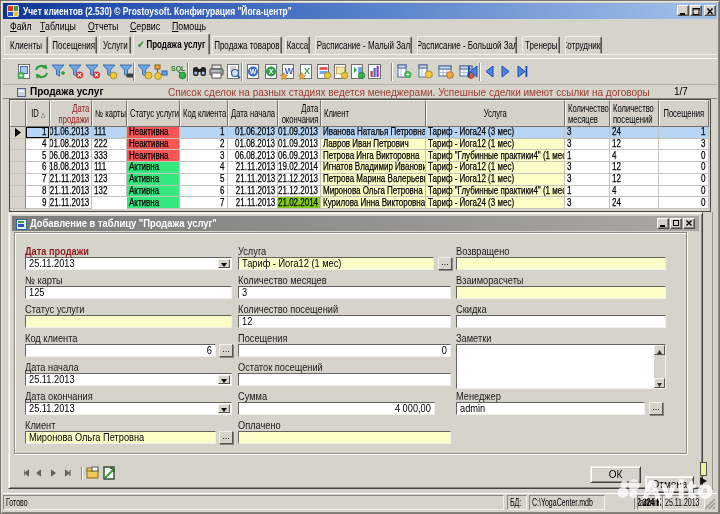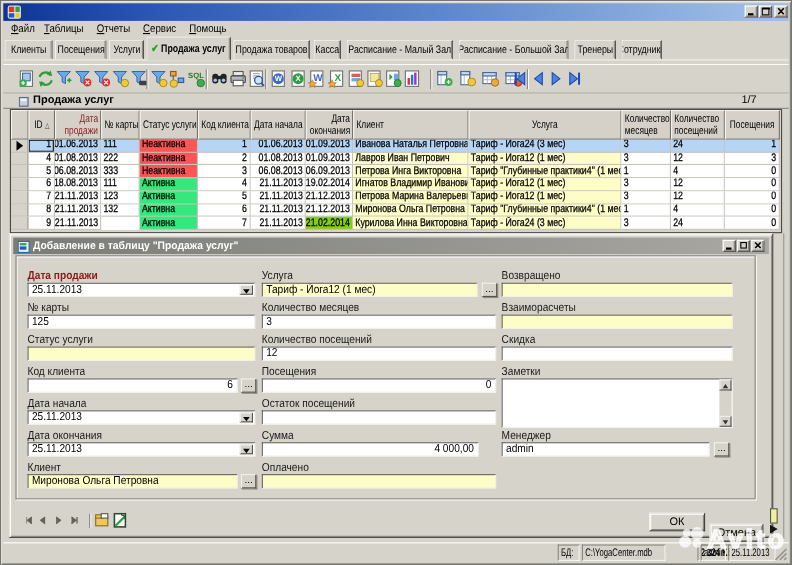--- a/index.html
+++ b/index.html
@@ -91,20 +91,21 @@
 <body>
 <div id="frame"></div>
 <div id="titlebar">
   <svg id="appicon" viewBox="0 0 14 14">
       <rect x="1" y="1" width="12" height="12" rx="2" fill="#e8e8e8"></rect>
       <rect x="2" y="2" width="5" height="5" fill="#d23a2a"></rect>
       <rect x="8" y="2" width="4" height="5" fill="#3a9e3a"></rect>
       <rect x="2" y="8" width="5" height="4" fill="#2a55c8"></rect>
       <rect x="8" y="8" width="4" height="4" fill="#e8c82a"></rect>
     </svg>
+  <span class="txt"><span class="sq">Учет клиентов (2.530) © Prostoysoft. Конфигурация "Йога-центр"</span></span>
   <div class="winbtns" style="right:1px;top:2px;">
     <div class="wbtn" style="width:12px;height:11px"><svg width="10" height="9">
           <rect x="2" y="6" width="5" height="2" fill="#000"></rect>
         </svg></div>
     <div class="wbtn" style="width:12px;height:11px"><svg width="10" height="9">
           <rect x="2" y="1.5" width="6" height="6" fill="none" stroke="#000"></rect>
           <rect x="2" y="1" width="7" height="1.6" fill="#000"></rect>
         </svg></div>
     <div class="wbtn" style="width:12px;height:11px;margin-left:1px"><svg width="10" height="9">
           <path d="M2.5 1.5 L7.5 7 M7.5 1.5 L2.5 7" stroke="#000" stroke-width="1.5"></path>
@@ -364,20 +365,21 @@
     <div class="tbsep" style="left:238px"></div>
     <div class="tbsep" style="left:388px"></div>
     <div class="tbsep" style="left:476px"></div>
   </div>
 <div id="infobar">
   <svg class="abs" style="left:14px;top:3px" width="10" height="10">
       <rect x="0.5" y="0.5" width="8" height="8" fill="#c8d0e0" stroke="#55608a"></rect>
       <rect x="2" y="2" width="5" height="2" fill="#f0f4fa"></rect>
     </svg>
   <span class="cap">Продажа услуг</span>
+  <span class="note">Список сделок на разных стадиях ведется менеджерами. Успешные сделки имеют ссылки на договоры</span>
   <span class="pg">1/7</span>
 </div>
 <div class="abs" style="left:9px;top:99px;width:702px;height:113px;border:1px solid #4a4944;"></div>
 <div id="grid">
     <div class="hrow">
       <div class="hcell" style="width:16px;">
         <span class="sq"></span>
       </div>
       <div class="hcell" style="width:24px;align-items:center;">
         <span class="sqc">ID <span style="font-size:7px;color:#444">△</span></span>
@@ -796,20 +798,21 @@
         <path d="M8 2 a4 4 0 0 1 4 4" fill="none" stroke="#2a4a2a" stroke-width="1.4"></path>
       </svg>
     </div>
   <div class="btn" style="left:581px;top:253px;width:51px;">ОК</div>
   <div class="btn" style="left:636px;top:263px;width:49px;">Отмена</div>
 </div>
 <div class="abs" style="left:712px;top:212px;width:1px;height:278px;background:#98958c;"></div>
 <div class="abs" style="left:700px;top:462px;width:7px;height:14px;background:#eef0a0;border:1px solid #55544f;"></div>
 <div class="abs" style="left:700px;top:477px;width:0;height:0;border:4px solid transparent;border-left:7px solid #151515;"></div>
 <div id="statusbar">
+  <div class="sseg" style="left:0px;width:501px;"><span class="sq">Готово</span></div>
   <div class="sseg" style="left:504px;width:20px;"><span class="sq">БД:</span></div>
   <div class="sseg" style="left:526px;width:76px;"><span class="sq">C:\YogaCenter.mdb</span></div>
   <div class="sseg" style="left:631px;width:30px;font-weight:bold;"><span class="sq">2 324 Kb</span></div>
   <div class="sseg" style="left:634px;width:23px;"><span class="sq">admin</span></div>
   <div class="sseg" style="left:659px;width:43px;"><span class="sq">25.11.2013</span></div>
   <svg class="abs" style="right:1px;top:3px" width="13" height="13">
       <path d="M12 2 L2 12 M12 6 L6 12 M12 10 L10 12" stroke="#9a978e" stroke-width="1.5"></path>
     </svg>
 </div>
 <div id="wm">

